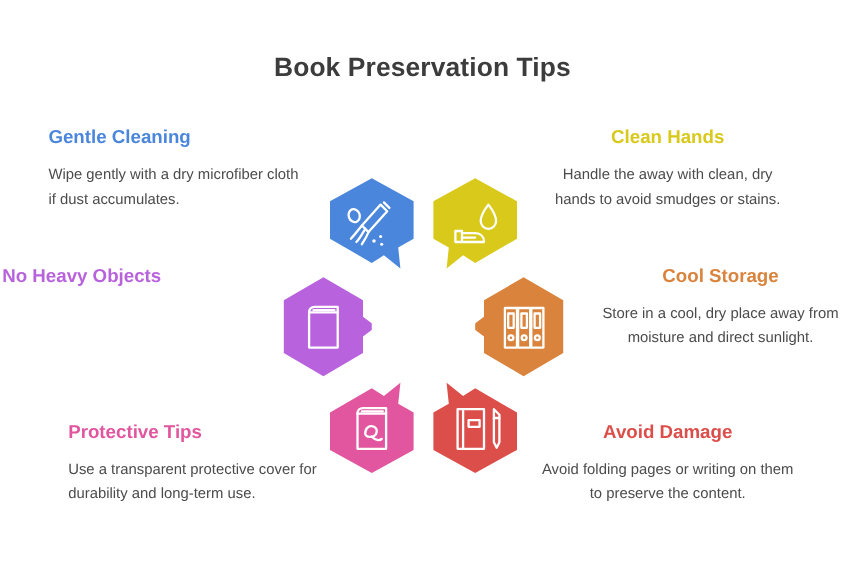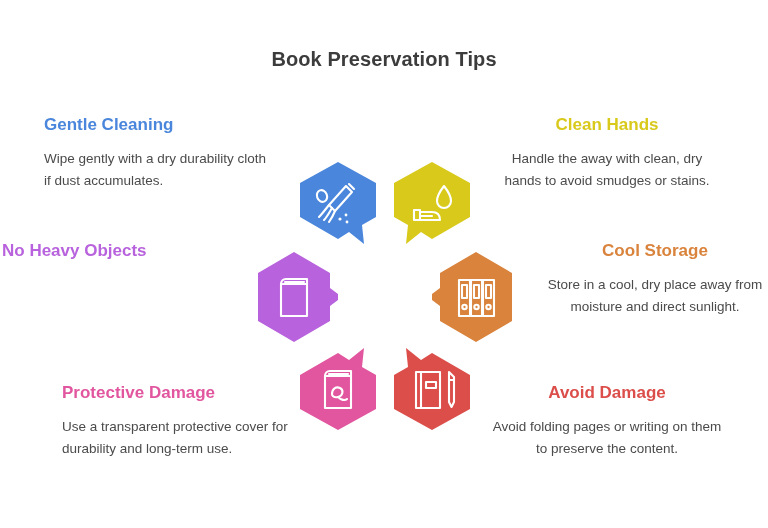--- a/index.html
+++ b/index.html
@@ -19,21 +19,21 @@
     background: #ffffff;
   }
 
   
   #page-title {
     position: absolute;
     top: 48px;
     left: 0;
     width: 768px;
     text-align: center;
-    font-size: 20px;
+    font-size: 24px;
     font-weight: bold;
     color: #3c3c3c;
     letter-spacing: 0.1px;
   }
 
   
   .tip-block {
     position: absolute;
     width: 230px;
   }
@@ -94,29 +94,29 @@
 </style>
 </head>
 <body>
 
 <div id="infographic">
 
   <div id="page-title">Book Preservation Tips</div>
 
   <div class="tip-block align-right" id="tip-gentle-cleaning">
     <div class="tip-heading" style="color:#4a86db">Gentle Cleaning</div>
-    <div class="tip-body">Wipe gently with a dry durability cloth if dust accumulates.</div>
+    <div class="tip-body">Wipe gently with a dry microfiber cloth if dust accumulates.</div>
   </div>
 
   <div class="tip-block align-right" id="tip-no-heavy-objects">
     <div class="tip-heading" style="color:#b863dd">No Heavy Objects</div>
   </div>
 
   <div class="tip-block align-right" id="tip-protective-cover">
-    <div class="tip-heading" style="color:#e1569e">Protective Damage</div>
+    <div class="tip-heading" style="color:#e1569e">Protective Tips</div>
     <div class="tip-body">Use a transparent protective cover for durability and long-term use.</div>
   </div>
 
   <div class="tip-block align-left" id="tip-clean-hands">
     <div class="tip-heading" style="color:#d8c91b">Clean Hands</div>
     <div class="tip-body">Handle the away with clean, dry hands to avoid smudges or stains.</div>
   </div>
 
   <div class="tip-block align-left" id="tip-cool-storage">
     <div class="tip-heading" style="color:#d9833c">Cool Storage</div>

